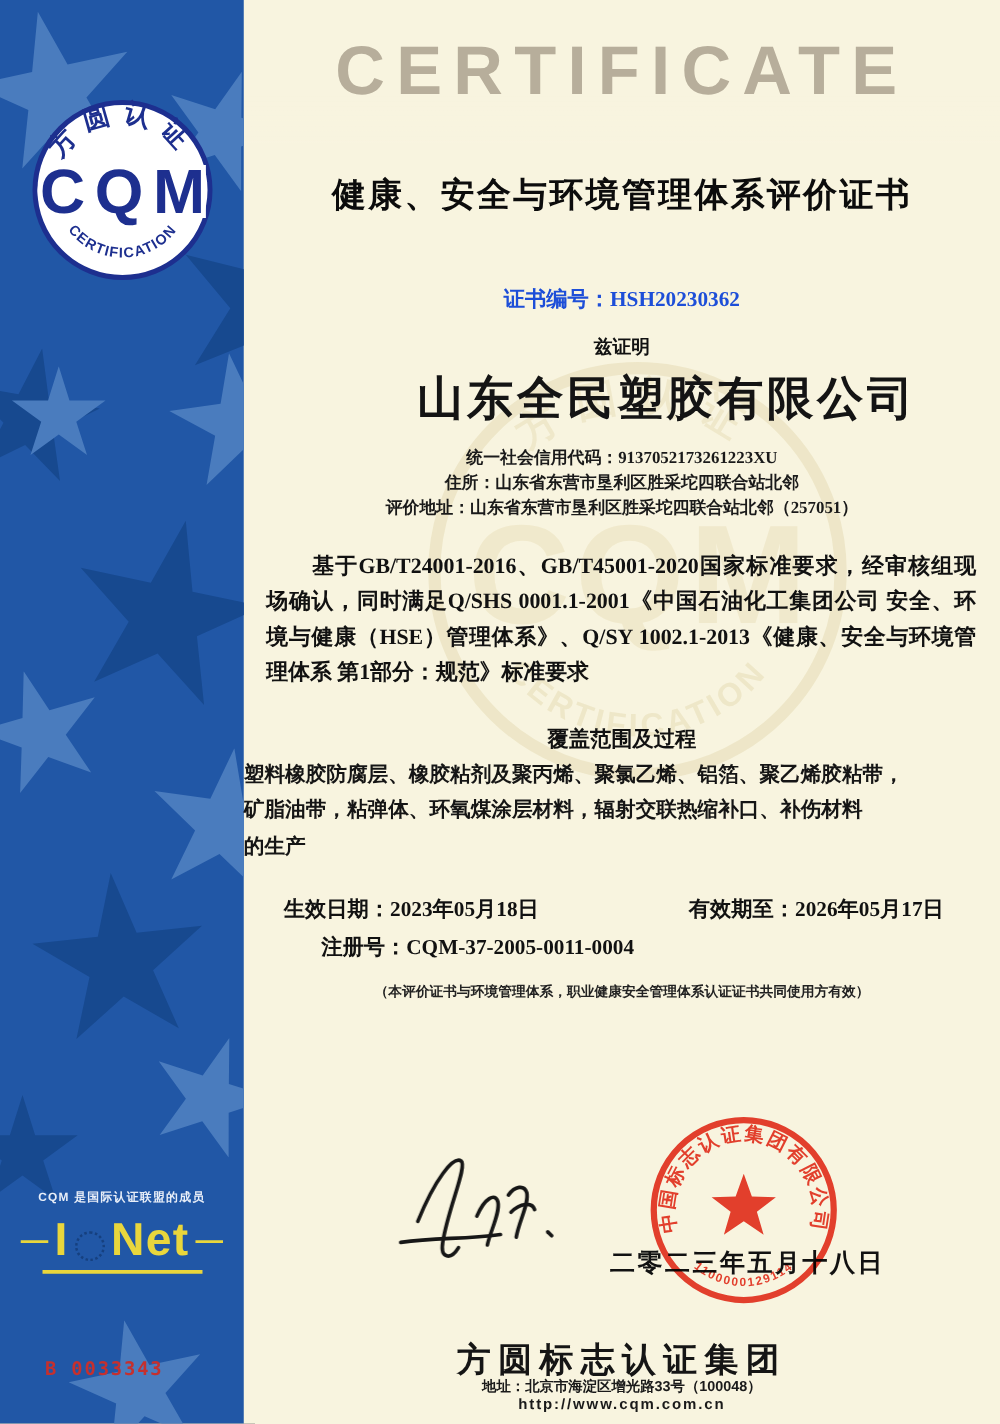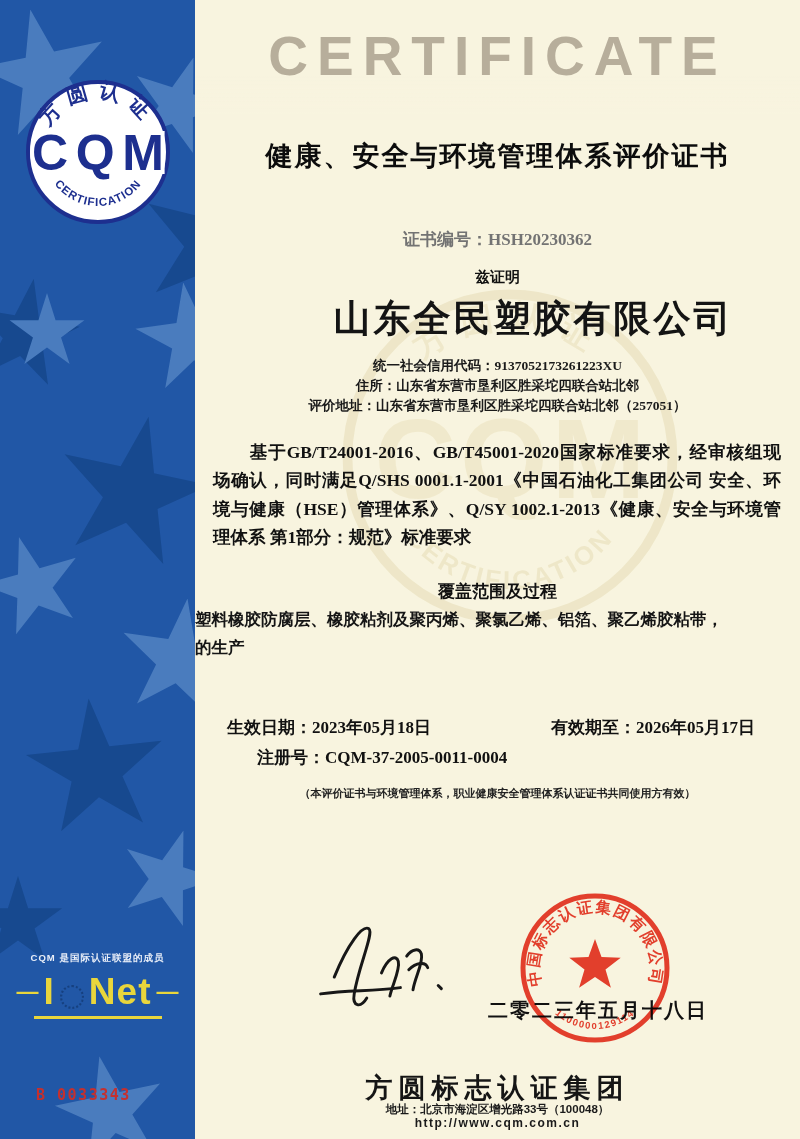--- a/index.html
+++ b/index.html
@@ -58,21 +58,21 @@
       linear-gradient(to bottom, rgba(248,244,223,0), rgba(248,244,223,.85)),
       repeating-linear-gradient(to bottom, rgba(248,244,223,0) 0 2px, #f8f4df 2px 4px);
   }
   .doc-title {
     position:absolute; left:0; top:138px; width:605px; text-align:center;
     font-family:"Liberation Sans", sans-serif; font-weight:bold;
     font-size:27px; letter-spacing:2px; color:#0c0c0c;
   }
   .cert-no {
     position:absolute; left:0; top:228px; width:605px; text-align:center;
-    font-size:17px; font-weight:bold; color:#737373;
+    font-size:17px; font-weight:bold; color:#1d4ed8;
   }
   .certify { position:absolute; left:0; top:268px; width:605px; text-align:center;
     font-size:15px; font-weight:bold; color:#111; }
   .company {
     position:absolute; left:0; top:294px; width:677px; text-align:center;
     font-size:37px; font-weight:bold; letter-spacing:3px; color:#141414;
   }
   .addr-lines { position:absolute; left:0; top:356px; width:605px; text-align:center;
     font-size:13.5px; font-weight:bold; color:#1a1a1a; line-height:1.48; }
   .body-par {
@@ -189,20 +189,21 @@
         <div>统一社会信用代码：9137052173261223XU</div>
         <div>住所：山东省东营市垦利区胜采坨四联合站北邻</div>
         <div>评价地址：山东省东营市垦利区胜采坨四联合站北邻（257051）</div>
       </div>
 
       <div class="body-par">基于GB/T24001-2016、GB/T45001-2020国家标准要求，经审核组现场确认，同时满足Q/SHS 0001.1-2001《中国石油化工集团公司 安全、环境与健康（HSE）管理体系》、Q/SY 1002.1-2013《健康、安全与环境管理体系 第1部分：规范》标准要求</div>
 
       <div class="scope-title">覆盖范围及过程</div>
       <div class="scope-lines">
         <div>塑料橡胶防腐层、橡胶粘剂及聚丙烯、聚氯乙烯、铝箔、聚乙烯胶粘带，</div>
+        <div>矿脂油带，粘弹体、环氧煤涂层材料，辐射交联热缩补口、补伤材料</div>
         <div>的生产</div>
       </div>
 
       <div class="dates-row">
         <span><span>生效日期：</span><span>2023年05月18日</span></span>
         <span><span>有效期至：</span><span>2026年05月17日</span></span>
       </div>
       <div class="reg-row"><span>注册号：</span><span>CQM-37-2005-0011-0004</span></div>
 
       <div class="footnote">（本评价证书与环境管理体系，职业健康安全管理体系认证证书共同使用方有效）</div>

